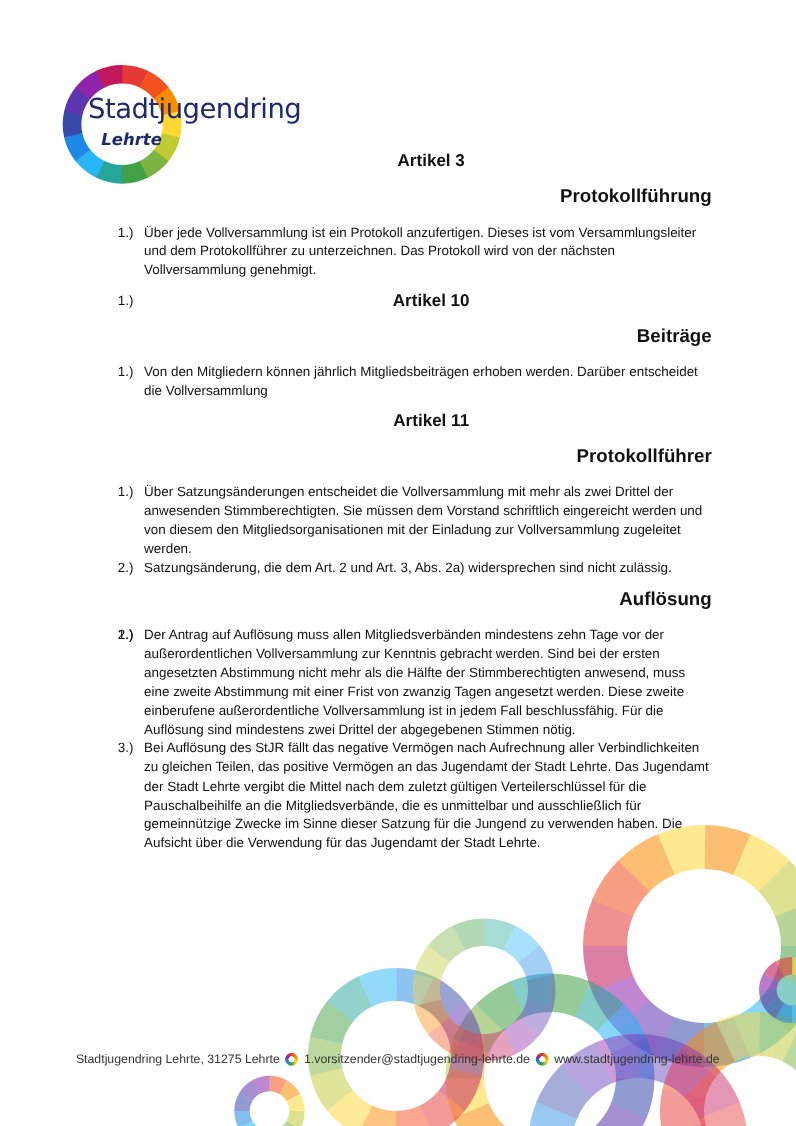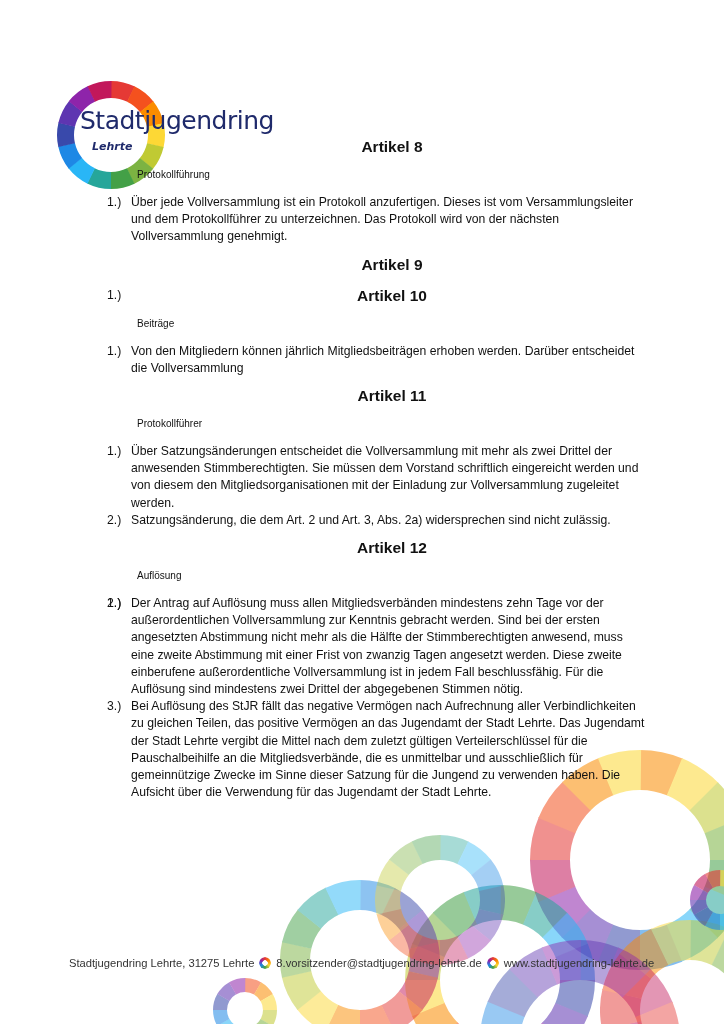--- a/index.html
+++ b/index.html
@@ -2,37 +2,37 @@
 <html><head>
 <meta charset="utf-8">
 <style>
   html, body { margin: 0; padding: 0; }
   body {
     width: 724px; height: 1024px; position: relative; overflow: hidden;
     background: #ffffff; color: #111;
     font-family: "Liberation Sans", "DejaVu Sans", sans-serif;
   }
   .page { position: absolute; inset: 0; }
-  .logo { position: absolute; left: 56px; top: 80px; width: 210px; height: 110px; }
+  .logo { position: absolute; left: 56px; top: 58px; width: 210px; height: 110px; }
   .logo svg { position: absolute; left: 0; top: 0; }
   .logo .name {
     position: absolute; left: 24px; top: 26px; font-size: 25px; color: #1f2a6b;
     font-family: "DejaVu Sans", sans-serif; letter-spacing: -0.5px; white-space: nowrap;
   }
   .logo .city {
-    position: absolute; left: 36px; top: 60px; font-size: 11px; color: #1f2a6b;
+    position: absolute; left: 36px; top: 60px; font-size: 15px; color: #1f2a6b;
     font-style: italic; font-weight: bold; font-family: "DejaVu Sans", sans-serif;
   }
   .deco { position: absolute; left: 0; top: 0; width: 724px; height: 1024px; pointer-events: none; }
   .content { position: absolute; left: 107px; top: 138px; width: 540px; }
   .article-title {
     text-align: center; font-weight: bold; font-size: 15.5px; margin: 0 0 13px 0; padding-left: 30px;
   }
   .article-sub {
-    text-align: left; font-weight: normal; font-size: 10px; margin: 0 0 14px 0; padding-left: 30px;
+    text-align: right; font-weight: bold; font-size: 17px; margin: 0 0 14px 0; padding-left: 30px;
   }
   .item {
     position: relative; padding-left: 24px; font-size: 12.2px; line-height: 17.2px; margin: 0;
   }
   .item .num { position: absolute; left: 0; top: 0; }
   .article { margin-bottom: 10px; }
   .footer {
     position: absolute; left: 69px; top: 957px; font-size: 11.2px; color: #333; white-space: nowrap;
     display: flex; align-items: flex-end; gap: 5px;
   }
@@ -201,52 +201,50 @@
           <path d="M31.570278087651854,6.347681133269376 A54,54 0 0 1 55.53999100004498,1.0026999775000789 L55.36999383336415,18.001849984583387 A37,37 0 0 0 38.94630165265035,21.664151887610494 Z" fill="#c2185b"></path>
         </g>
       </svg>
     <span class="name">Stadtjugendring</span>
     <span class="city">Lehrte</span>
   </div>
 
   <div class="content">
 
     <section class="article">
-      <h2 class="article-title">Artikel 8</h2>
+      <h2 class="article-title">Artikel 3</h2>
       <h3 class="article-sub">Protokollführung</h3>
       <p class="item"><span class="num">1.)</span><span>Über jede Vollversammlung ist ein Protokoll anzufertigen. Dieses ist vom Versammlungsleiter und dem Protokollführer zu unterzeichnen. Das Protokoll wird von der nächsten Vollversammlung genehmigt.</span></p>
     </section>
 
     <section class="article">
-      <h2 class="article-title">Artikel 9</h2>
       <p class="item"><span class="num">1.)</span></p>
     </section>
 
     <section class="article">
       <h2 class="article-title">Artikel 10</h2>
       <h3 class="article-sub">Beiträge</h3>
       <p class="item"><span class="num">1.)</span><span>Von den Mitgliedern können jährlich Mitgliedsbeiträgen erhoben werden. Darüber entscheidet die Vollversammlung</span></p>
     </section>
 
     <section class="article">
       <h2 class="article-title">Artikel 11</h2>
       <h3 class="article-sub">Protokollführer</h3>
       <p class="item"><span class="num">1.)</span><span>Über Satzungsänderungen entscheidet die Vollversammlung mit mehr als zwei Drittel der anwesenden Stimmberechtigten. Sie müssen dem Vorstand schriftlich eingereicht werden und von diesem den Mitgliedsorganisationen mit der Einladung zur Vollversammlung zugeleitet werden.</span></p>
       <p class="item"><span class="num">2.)</span><span>Satzungsänderung, die dem Art. 2 und Art. 3, Abs. 2a) widersprechen sind nicht zulässig.</span></p>
     </section>
 
     <section class="article">
-      <h2 class="article-title">Artikel 12</h2>
       <h3 class="article-sub">Auflösung</h3>
       <p class="item"><span class="num">1.)</span></p>
       <p class="item"><span class="num">2.)</span><span>Der Antrag auf Auflösung muss allen Mitgliedsverbänden mindestens zehn Tage vor der außerordentlichen Vollversammlung zur Kenntnis gebracht werden. Sind bei der ersten angesetzten Abstimmung nicht mehr als die Hälfte der Stimmberechtigten anwesend, muss eine zweite Abstimmung mit einer Frist von zwanzig Tagen angesetzt werden. Diese zweite einberufene außerordentliche Vollversammlung ist in jedem Fall beschlussfähig. Für die Auflösung sind mindestens zwei Drittel der abgegebenen Stimmen nötig.</span></p>
       <p class="item"><span class="num">3.)</span><span>Bei Auflösung des StJR fällt das negative Vermögen nach Aufrechnung aller Verbindlichkeiten zu gleichen Teilen, das positive Vermögen an das Jugendamt der Stadt Lehrte. Das Jugendamt der Stadt Lehrte vergibt die Mittel nach dem zuletzt gültigen Verteilerschlüssel für die Pauschalbeihilfe an die Mitgliedsverbände, die es unmittelbar und ausschließlich für gemeinnützige Zwecke im Sinne dieser Satzung für die Jungend zu verwenden haben. Die Aufsicht über die Verwendung für das Jugendamt der Stadt Lehrte.</span></p>
     </section>
   </div>
 
   <div class="footer">
     <span>Stadtjugendring Lehrte, 31275 Lehrte</span>
     <span class="ring-ico"></span>
-    <span>8.vorsitzender@stadtjugendring-lehrte.de</span>
+    <span>1.vorsitzender@stadtjugendring-lehrte.de</span>
     <span class="ring-ico"></span>
     <span>www.stadtjugendring-lehrte.de</span>
   </div>
 </div>
 
 </body></html>

